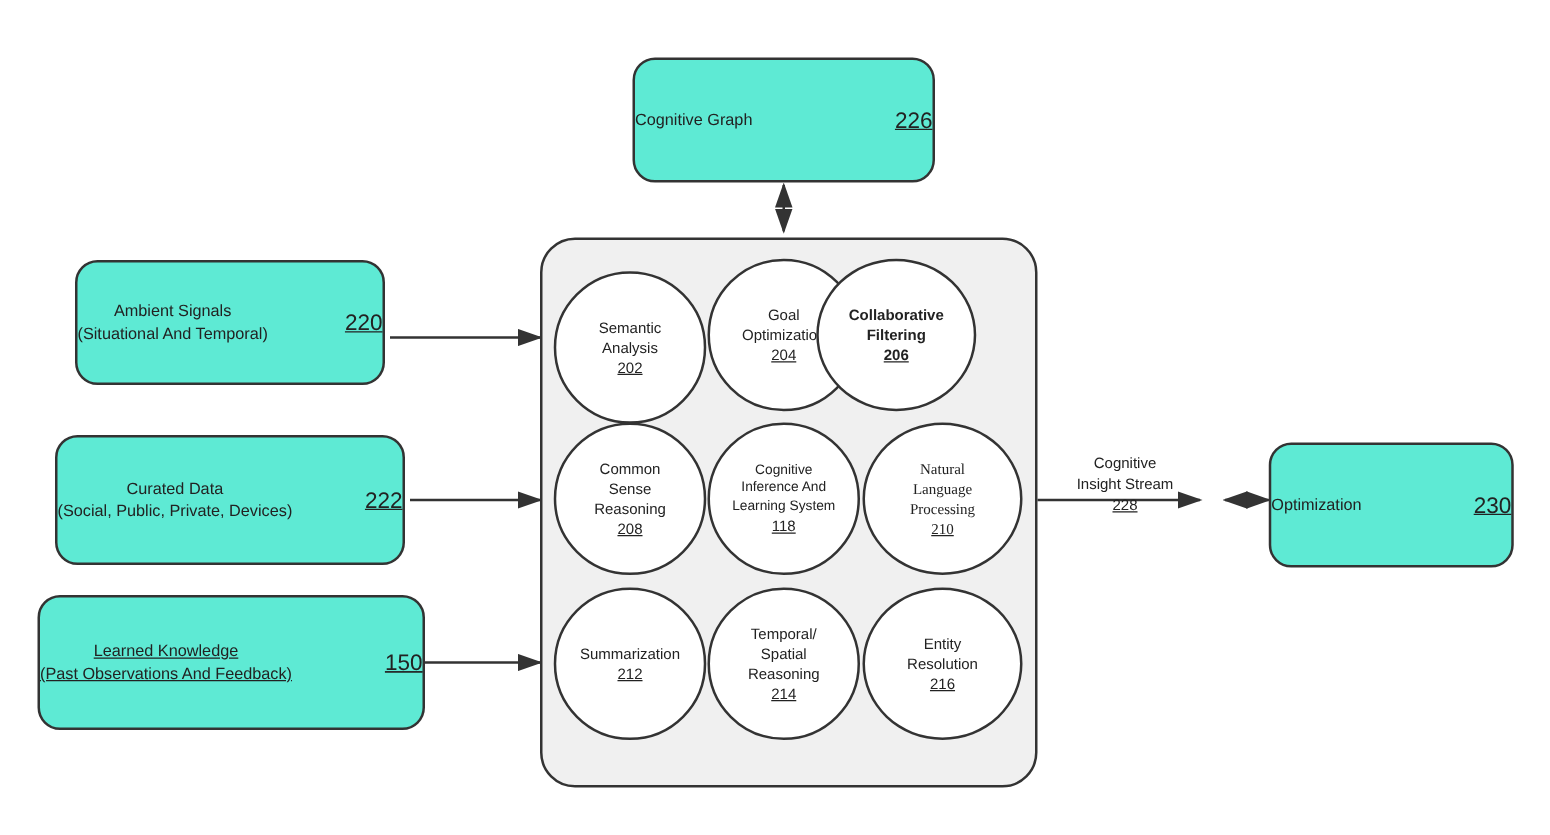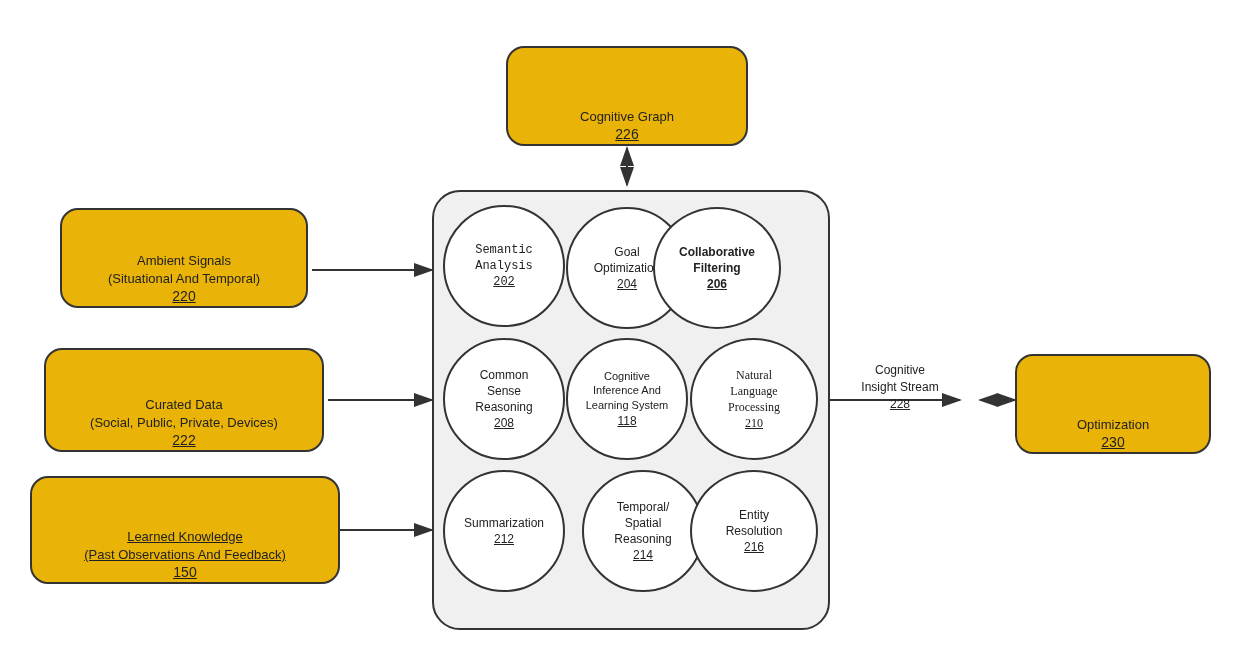--- a/index.html
+++ b/index.html
@@ -14,36 +14,36 @@
     .diagram {
       width: 1240px;
       height: 668px;
       position: relative;
     }
     
     .node-rect {
       position: absolute;
       border: 2px solid #333;
       border-radius: 18px;
-      background: #eab308;
+      background: #5eead4;
       display: flex;
-      flex-direction: column;
+      flex-direction: row;
       align-items: center;
-      justify-content: flex-end;
+      justify-content: space-between;
       text-align: center;
       font-size: 13px;
       line-height: 1.35;
       color: #222;
     }
     .node-rect .label {
       font-size: 13px;
     }
     .node-rect .num {
       text-decoration: underline;
-      font-size: 14px;
+      font-size: 18px;
     }
     
     .node-circle {
       position: absolute;
       border: 2px solid #333;
       border-radius: 50%;
       background: #fff;
       display: flex;
       flex-direction: column;
       align-items: center;
@@ -130,21 +130,21 @@
   <div class="node-rect" style="left:44px; top:348px; width:280px; height:104px;">
     <span class="label">Curated Data<br>(Social, Public, Private, Devices)</span>
     <span class="num">222</span>
   </div>
 
   <div class="node-rect" style="left:30px; top:476px; width:310px; height:108px;text-decoration:underline;">
     <span class="label">Learned Knowledge<br>(Past Observations And Feedback)</span>
     <span class="num">150</span>
   </div>
 
-  <div class="node-circle" style="left:443px; top:205px; width:122px; height:122px;font-family:Liberation Mono, monospace;">
+  <div class="node-circle" style="left:443px; top:217px; width:122px; height:122px;">
     <span class="label">Semantic<br>Analysis</span>
     <span class="num">202</span>
   </div>
 
   <div class="node-circle" style="left:566px; top:207px; width:122px; height:122px;">
     <span class="label">Goal<br>Optimization</span>
     <span class="num">204</span>
   </div>
 
   <div class="node-circle" style="left:653px; top:207px; width:128px; height:122px;font-weight:bold;">
@@ -165,21 +165,21 @@
   <div class="node-circle" style="left:690px; top:338px; width:128px; height:122px;font-family:Liberation Serif, serif;">
     <span class="label">Natural<br>Language<br>Processing</span>
     <span class="num">210</span>
   </div>
 
   <div class="node-circle" style="left:443px; top:470px; width:122px; height:122px;justify-content:center;">
     <span class="label">Summarization</span>
     <span class="num">212</span>
   </div>
 
-  <div class="node-circle" style="left:582px; top:470px; width:122px; height:122px;">
+  <div class="node-circle" style="left:566px; top:470px; width:122px; height:122px;">
     <span class="label">Temporal/<br>Spatial<br>Reasoning</span>
     <span class="num">214</span>
   </div>
 
   <div class="node-circle" style="left:690px; top:470px; width:128px; height:122px;">
     <span class="label">Entity<br>Resolution</span>
     <span class="num">216</span>
   </div>
 
   <div class="insight-label" style="left:840px; top:362px; width:120px;">

